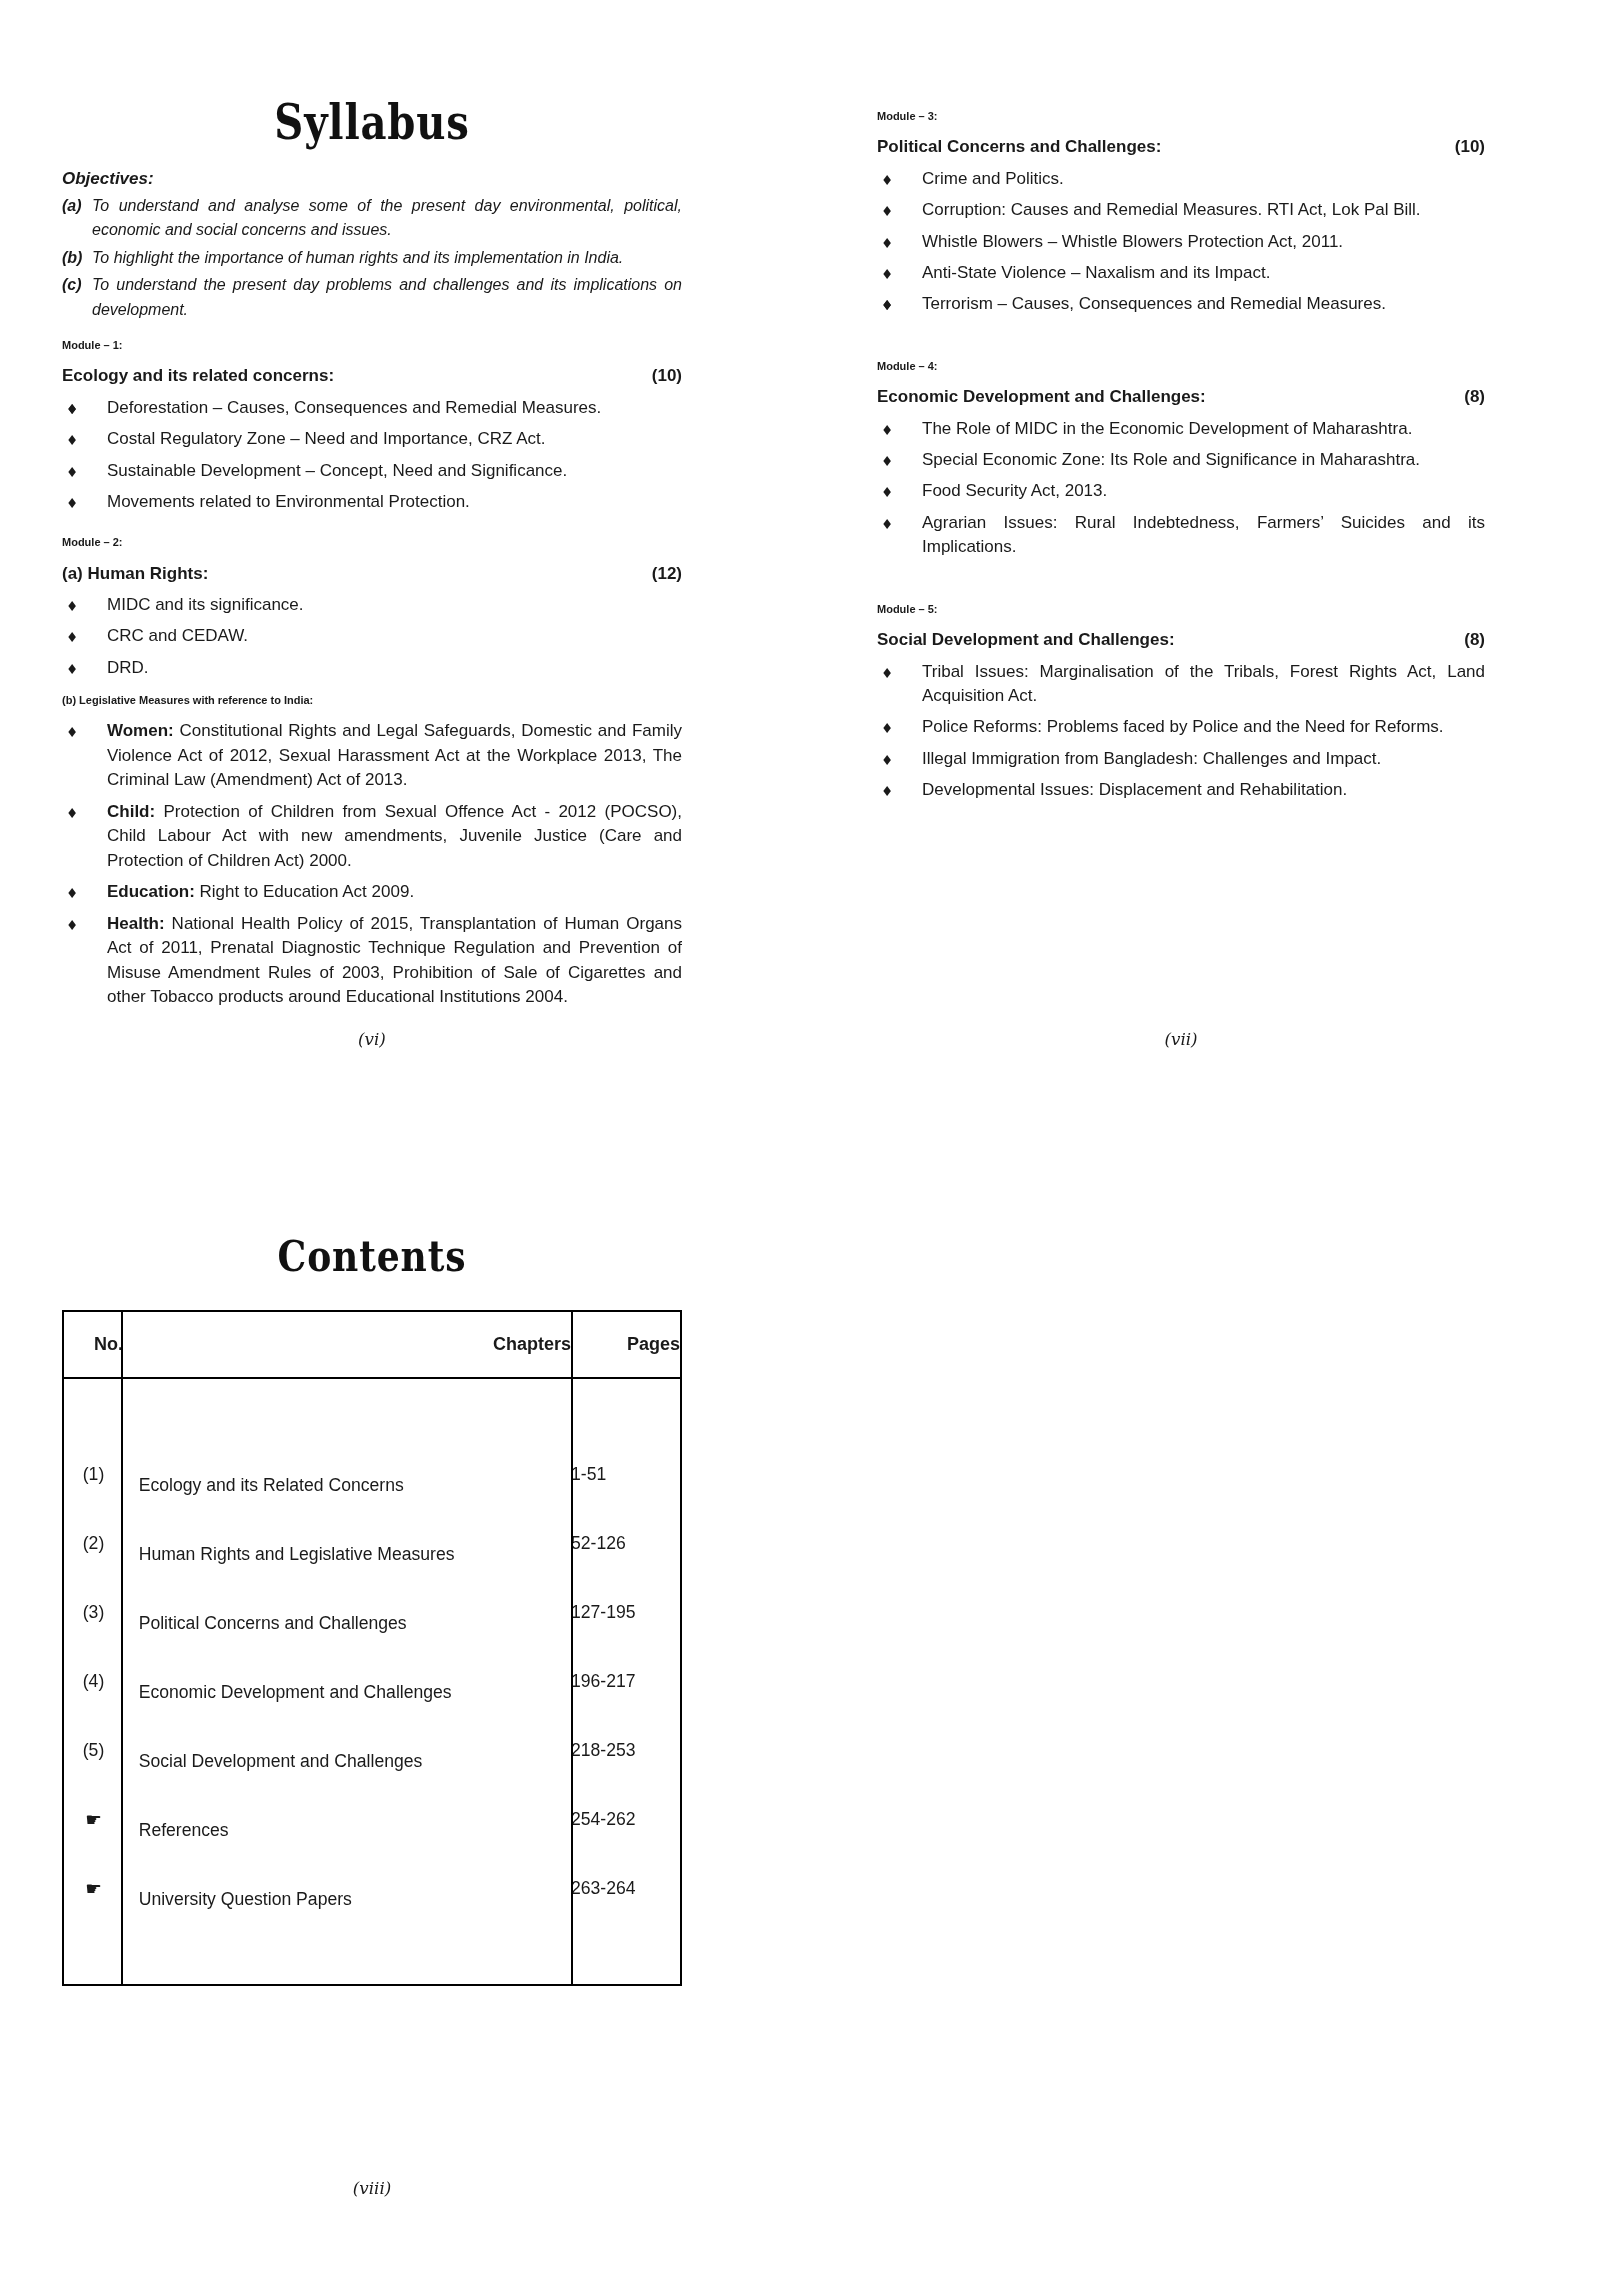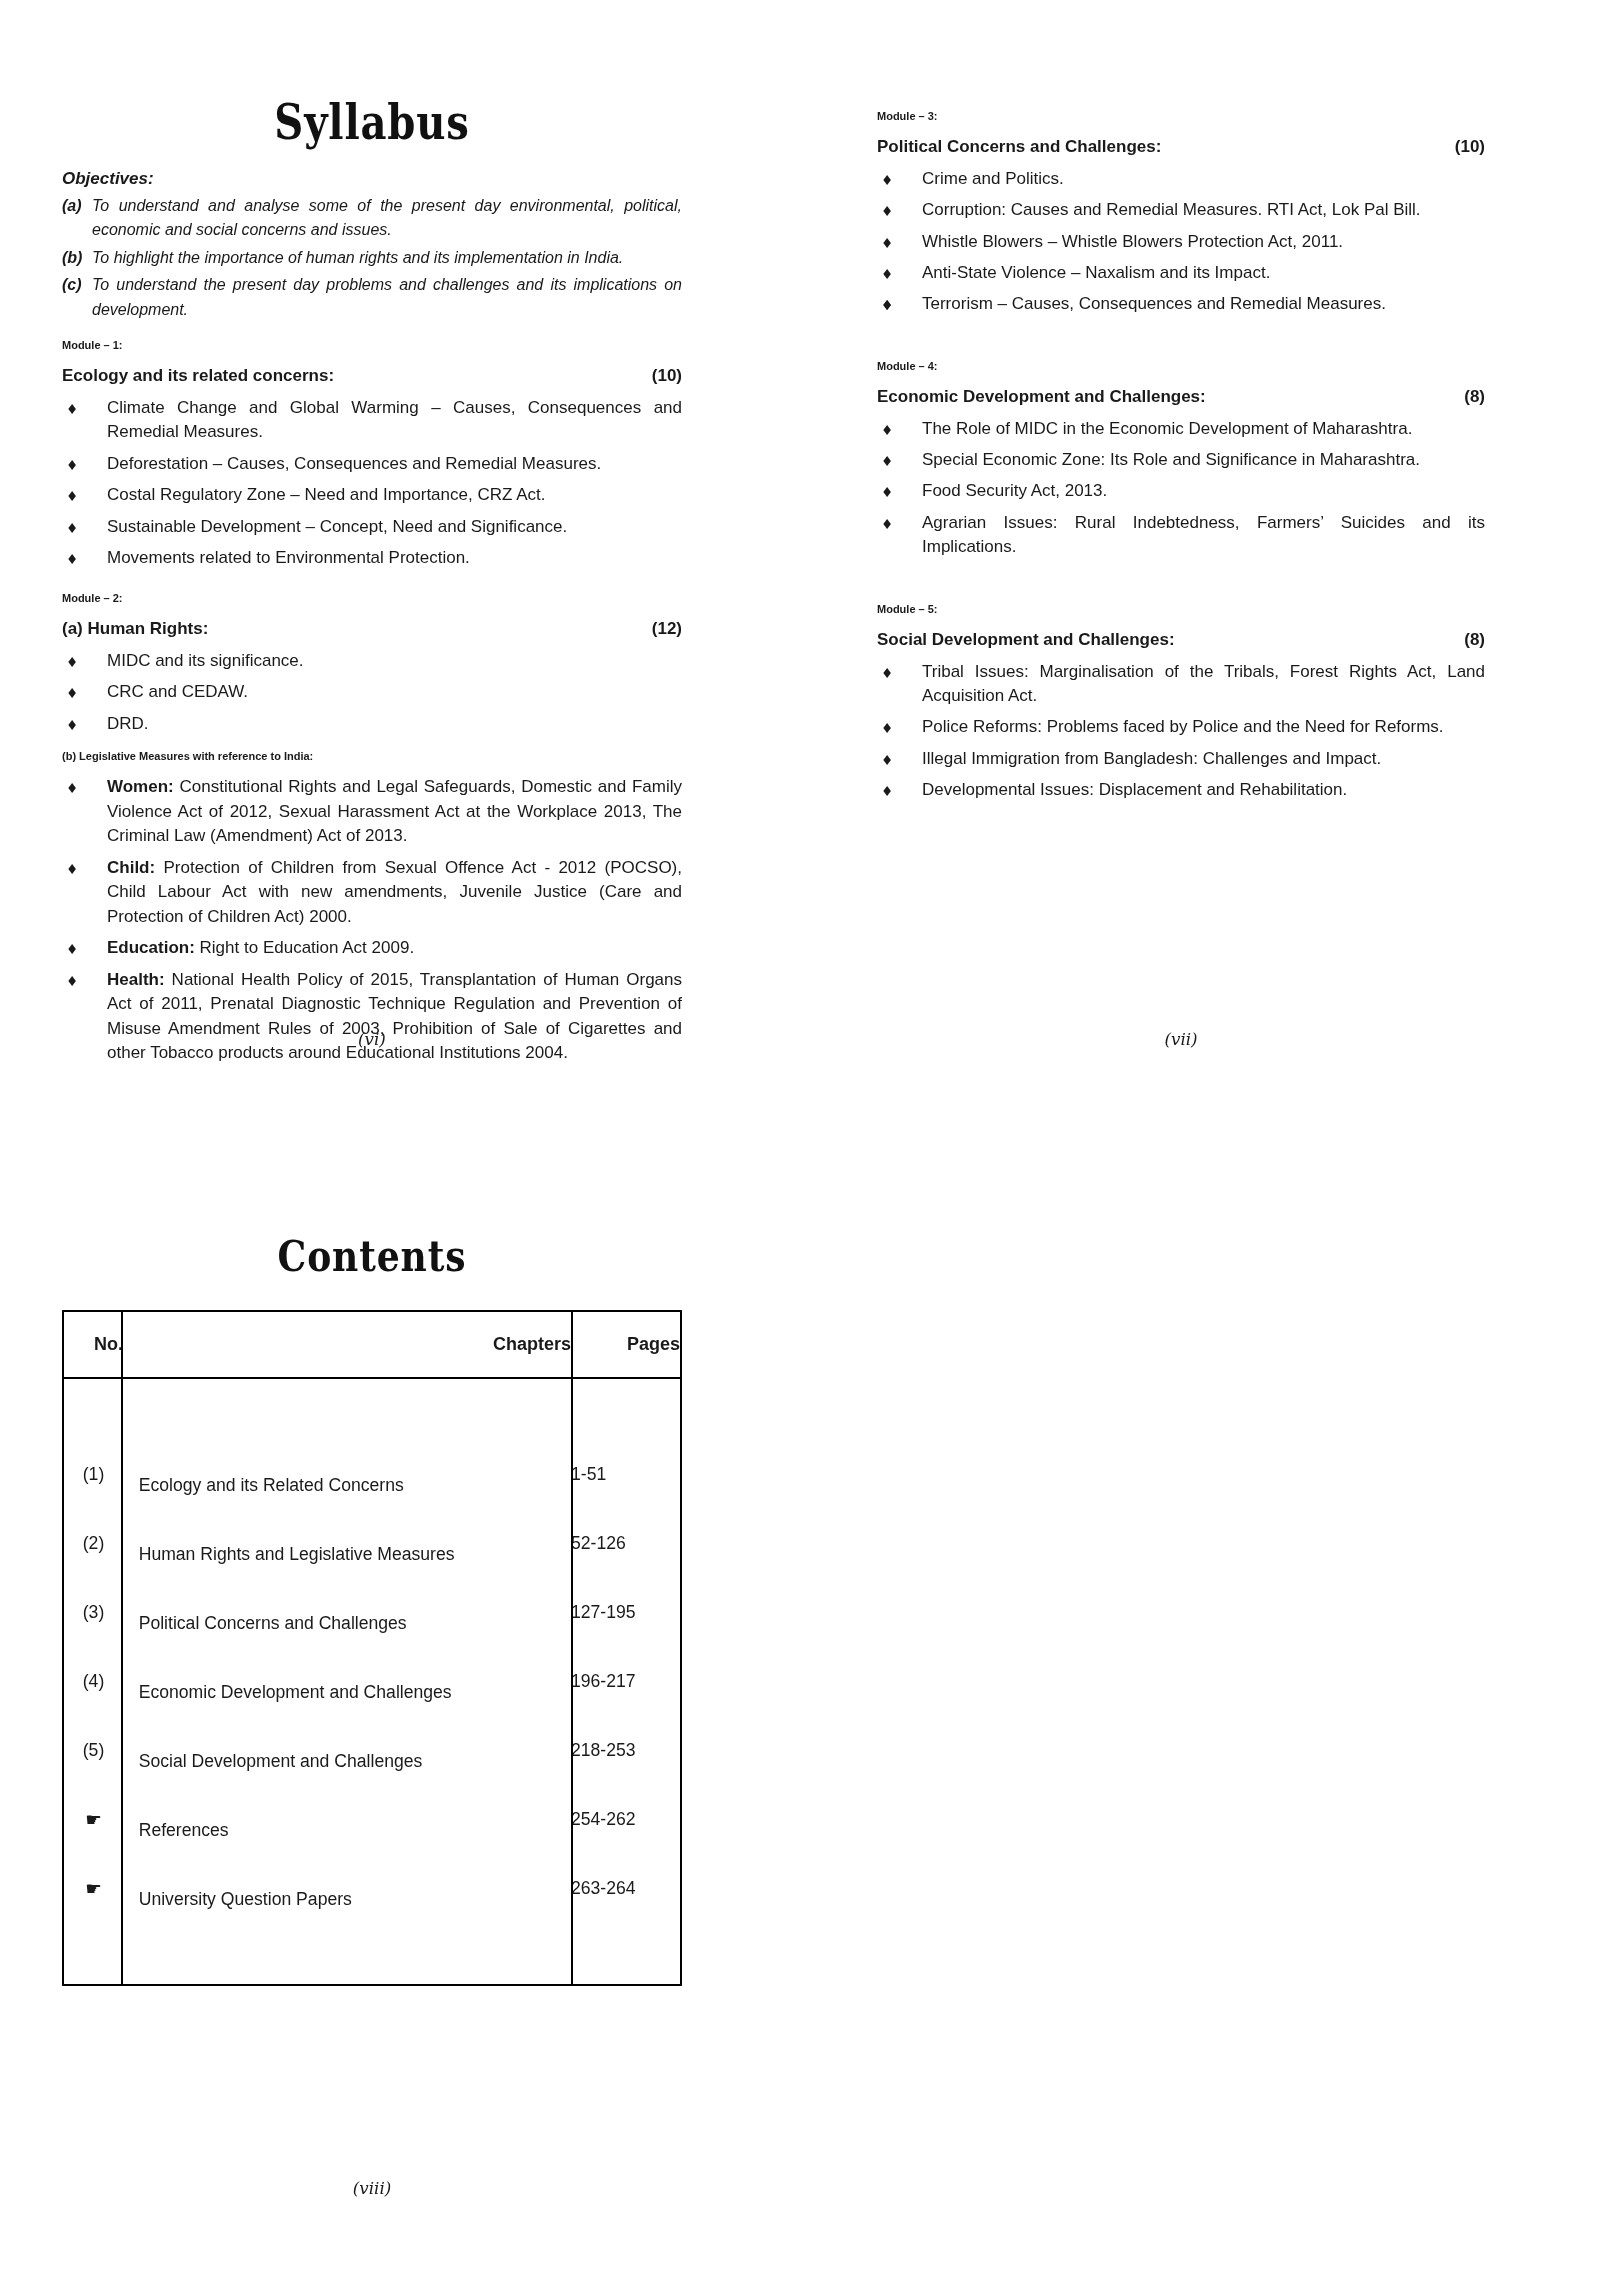--- a/index.html
+++ b/index.html
@@ -82,21 +82,21 @@
     <span class="obj-label">(c)</span>
     <span>To understand the present day problems and challenges and its implications on development.</span>
   </div>
 
   <p class="module">Module – 1:</p>
   <div class="sec-head">
     <span>Ecology and its related concerns:</span>
     <span>(10)</span>
   </div>
   <ul class="bullets">
-    <li class="bullet"><span class="dia">♦</span><span>Climate Change and Global Warming – Causes, Consequences and Remedial Measures.</span></li>
+    <li class="bullet"><span class="dia">♦</span></li>
     <li class="bullet"><span class="dia">♦</span><span>Deforestation – Causes, Consequences and Remedial Measures.</span></li>
     <li class="bullet"><span class="dia">♦</span><span>Costal Regulatory Zone – Need and Importance, CRZ Act.</span></li>
     <li class="bullet"><span class="dia">♦</span><span>Sustainable Development – Concept, Need and Significance.</span></li>
     <li class="bullet"><span class="dia">♦</span><span>Movements related to Environmental Protection.</span></li>
   </ul>
 
   <p class="module gap-md">Module – 2:</p>
   <div class="sec-head">
     <span>(a) Human Rights:</span>
     <span>(12)</span>

